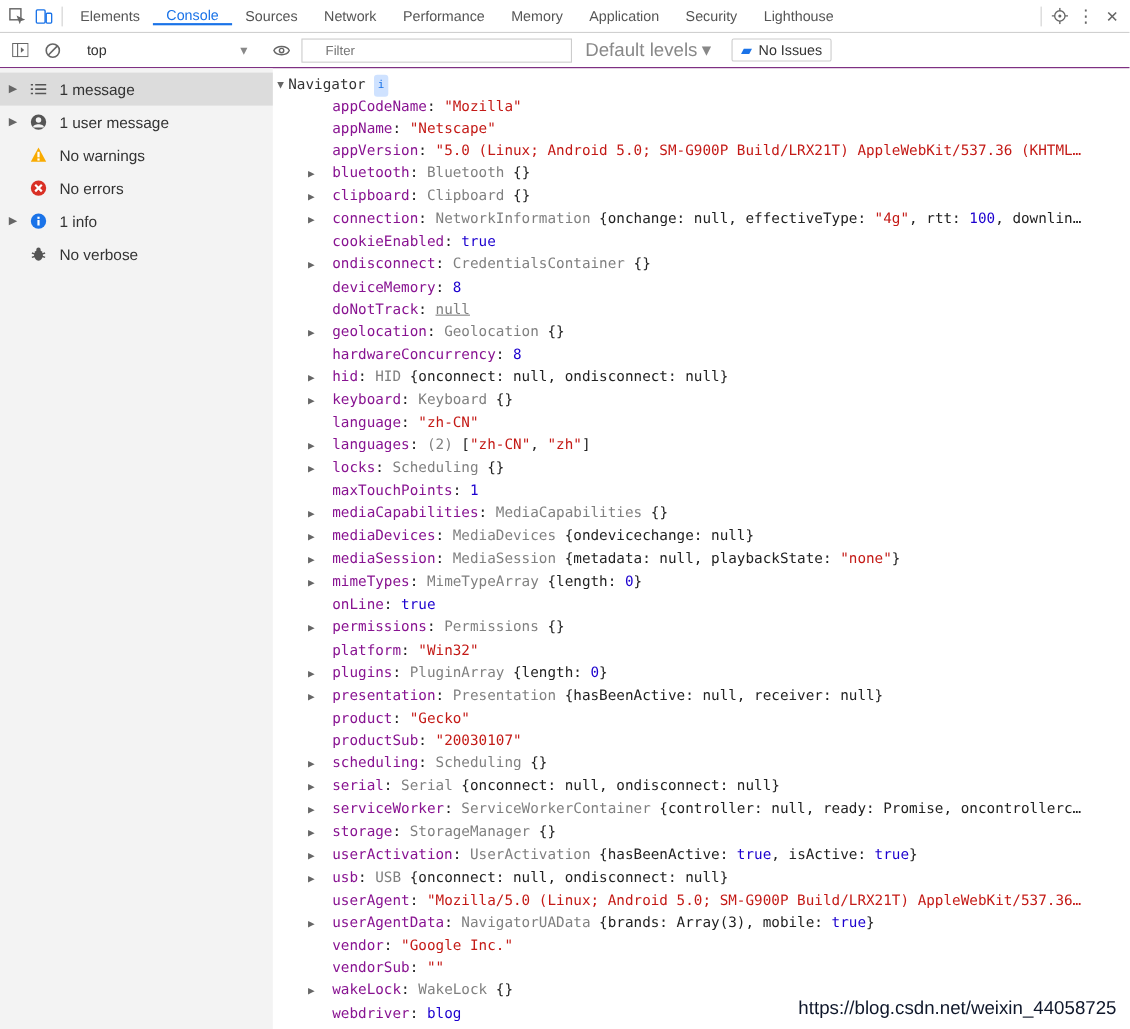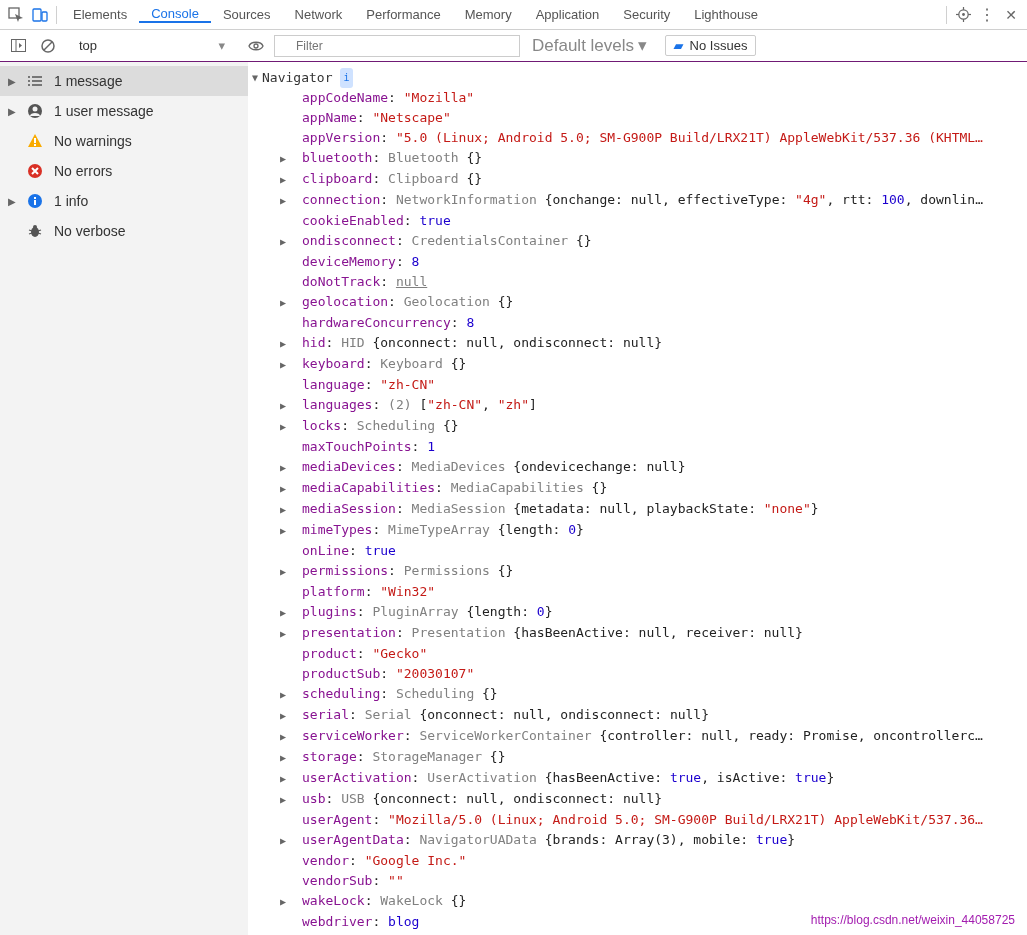--- a/index.html
+++ b/index.html
@@ -32,21 +32,21 @@
 .prow { white-space: nowrap; overflow: hidden; text-overflow: ellipsis; max-width: 760px;}
 .prow .tri { color: #666; font-size: 10px; display: inline-block; width: 10px; cursor:pointer;}
 .prow .notri { display: inline-block; width: 10px;}
 .k { color: #881391; margin-left: 12px; }
 .s { color: #c41a16; }
 .n { color: #1c00cf; }
 .b { color: #1c00cf; }
 .nu { color: #808080; text-decoration: underline; }
 .t { color: #808080; }
 .p { color: #222; }
-.watermark { position: absolute; right: 12px; bottom: 8px; color: #a21caf; font-size: 12px; font-family: Arial;}
+.watermark { position: absolute; right: 12px; bottom: 8px; color: #0f172a; font-size: 17px; font-family: Arial;}
 svg { display: block; }
 </style>
 </head>
 <body>
 
 <div class="toolbar">
   <div class="icon">
     <svg width="16" height="16" viewBox="0 0 16 16">
         <rect x="1" y="1" width="10" height="10" fill="none" stroke="#666" stroke-width="1.3"></rect>
         <path d="M7 7 L15 11 L11 12 L10 15 Z" fill="#666"></path>
@@ -221,22 +221,22 @@
         <div class="prow"><span class="notri"></span><span class="k">deviceMemory</span><span class="p">: </span><span class="n">8</span></div>
         <div class="prow"><span class="notri"></span><span class="k">doNotTrack</span><span class="p">: </span><span class="nu">null</span></div>
         <div class="prow"><span class="tri">▶</span><span class="k">geolocation</span><span class="p">: </span><span class="t">Geolocation </span><span class="p">{}</span></div>
         <div class="prow"><span class="notri"></span><span class="k">hardwareConcurrency</span><span class="p">: </span><span class="n">8</span></div>
         <div class="prow"><span class="tri">▶</span><span class="k">hid</span><span class="p">: </span><span class="t">HID </span><span class="p">{onconnect: null, ondisconnect: null}</span></div>
         <div class="prow"><span class="tri">▶</span><span class="k">keyboard</span><span class="p">: </span><span class="t">Keyboard </span><span class="p">{}</span></div>
         <div class="prow"><span class="notri"></span><span class="k">language</span><span class="p">: </span><span class="s">"zh-CN"</span></div>
         <div class="prow"><span class="tri">▶</span><span class="k">languages</span><span class="p">: </span><span class="t">(2) </span><span class="p">[</span><span class="s">"zh-CN"</span><span class="p">, </span><span class="s">"zh"</span><span class="p">]</span></div>
         <div class="prow"><span class="tri">▶</span><span class="k">locks</span><span class="p">: </span><span class="t">Scheduling </span><span class="p">{}</span></div>
         <div class="prow"><span class="notri"></span><span class="k">maxTouchPoints</span><span class="p">: </span><span class="n">1</span></div>
+        <div class="prow"><span class="tri">▶</span><span class="k">mediaCapabilities</span><span class="p">: </span><span class="t">MediaCapabilities </span><span class="p">{}</span></div>
         <div class="prow"><span class="tri">▶</span><span class="k">mediaDevices</span><span class="p">: </span><span class="t">MediaDevices </span><span class="p">{ondevicechange: null}</span></div>
-        <div class="prow"><span class="tri">▶</span><span class="k">mediaCapabilities</span><span class="p">: </span><span class="t">MediaCapabilities </span><span class="p">{}</span></div>
         <div class="prow"><span class="tri">▶</span><span class="k">mediaSession</span><span class="p">: </span><span class="t">MediaSession </span><span class="p">{metadata: null, playbackState: </span><span class="s">"none"</span><span class="p">}</span></div>
         <div class="prow"><span class="tri">▶</span><span class="k">mimeTypes</span><span class="p">: </span><span class="t">MimeTypeArray </span><span class="p">{length: </span><span class="n">0</span><span class="p">}</span></div>
         <div class="prow"><span class="notri"></span><span class="k">onLine</span><span class="p">: </span><span class="b">true</span></div>
         <div class="prow"><span class="tri">▶</span><span class="k">permissions</span><span class="p">: </span><span class="t">Permissions </span><span class="p">{}</span></div>
         <div class="prow"><span class="notri"></span><span class="k">platform</span><span class="p">: </span><span class="s">"Win32"</span></div>
         <div class="prow"><span class="tri">▶</span><span class="k">plugins</span><span class="p">: </span><span class="t">PluginArray </span><span class="p">{length: </span><span class="n">0</span><span class="p">}</span></div>
         <div class="prow"><span class="tri">▶</span><span class="k">presentation</span><span class="p">: </span><span class="t">Presentation </span><span class="p">{hasBeenActive: null, receiver: null}</span></div>
         <div class="prow"><span class="notri"></span><span class="k">product</span><span class="p">: </span><span class="s">"Gecko"</span></div>
         <div class="prow"><span class="notri"></span><span class="k">productSub</span><span class="p">: </span><span class="s">"20030107"</span></div>
         <div class="prow"><span class="tri">▶</span><span class="k">scheduling</span><span class="p">: </span><span class="t">Scheduling </span><span class="p">{}</span></div>

